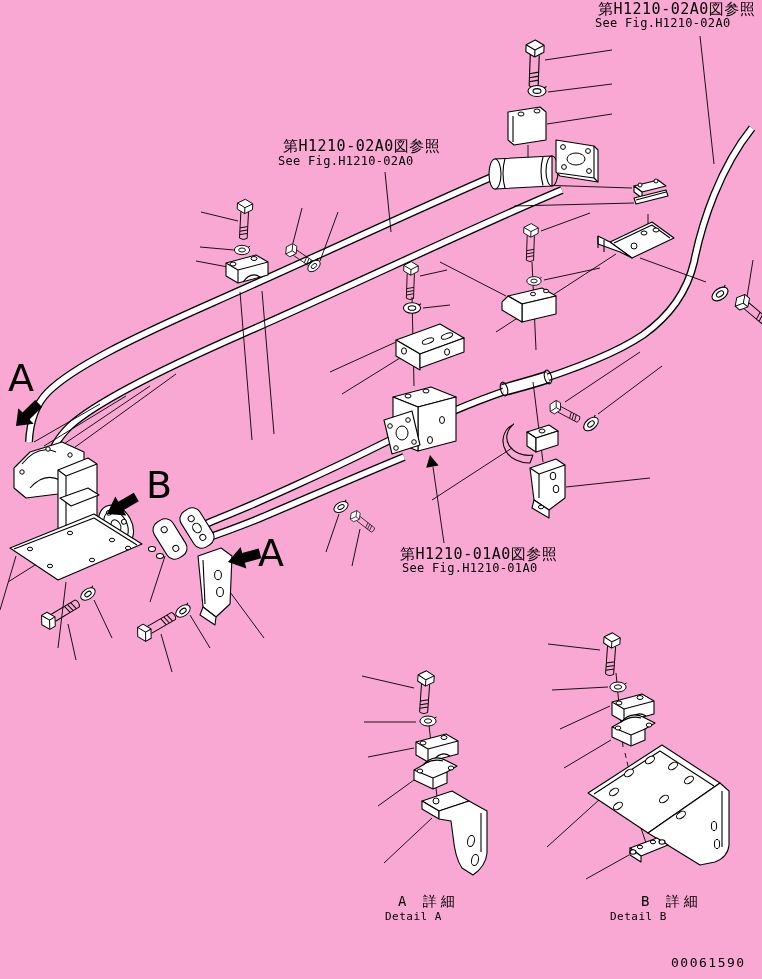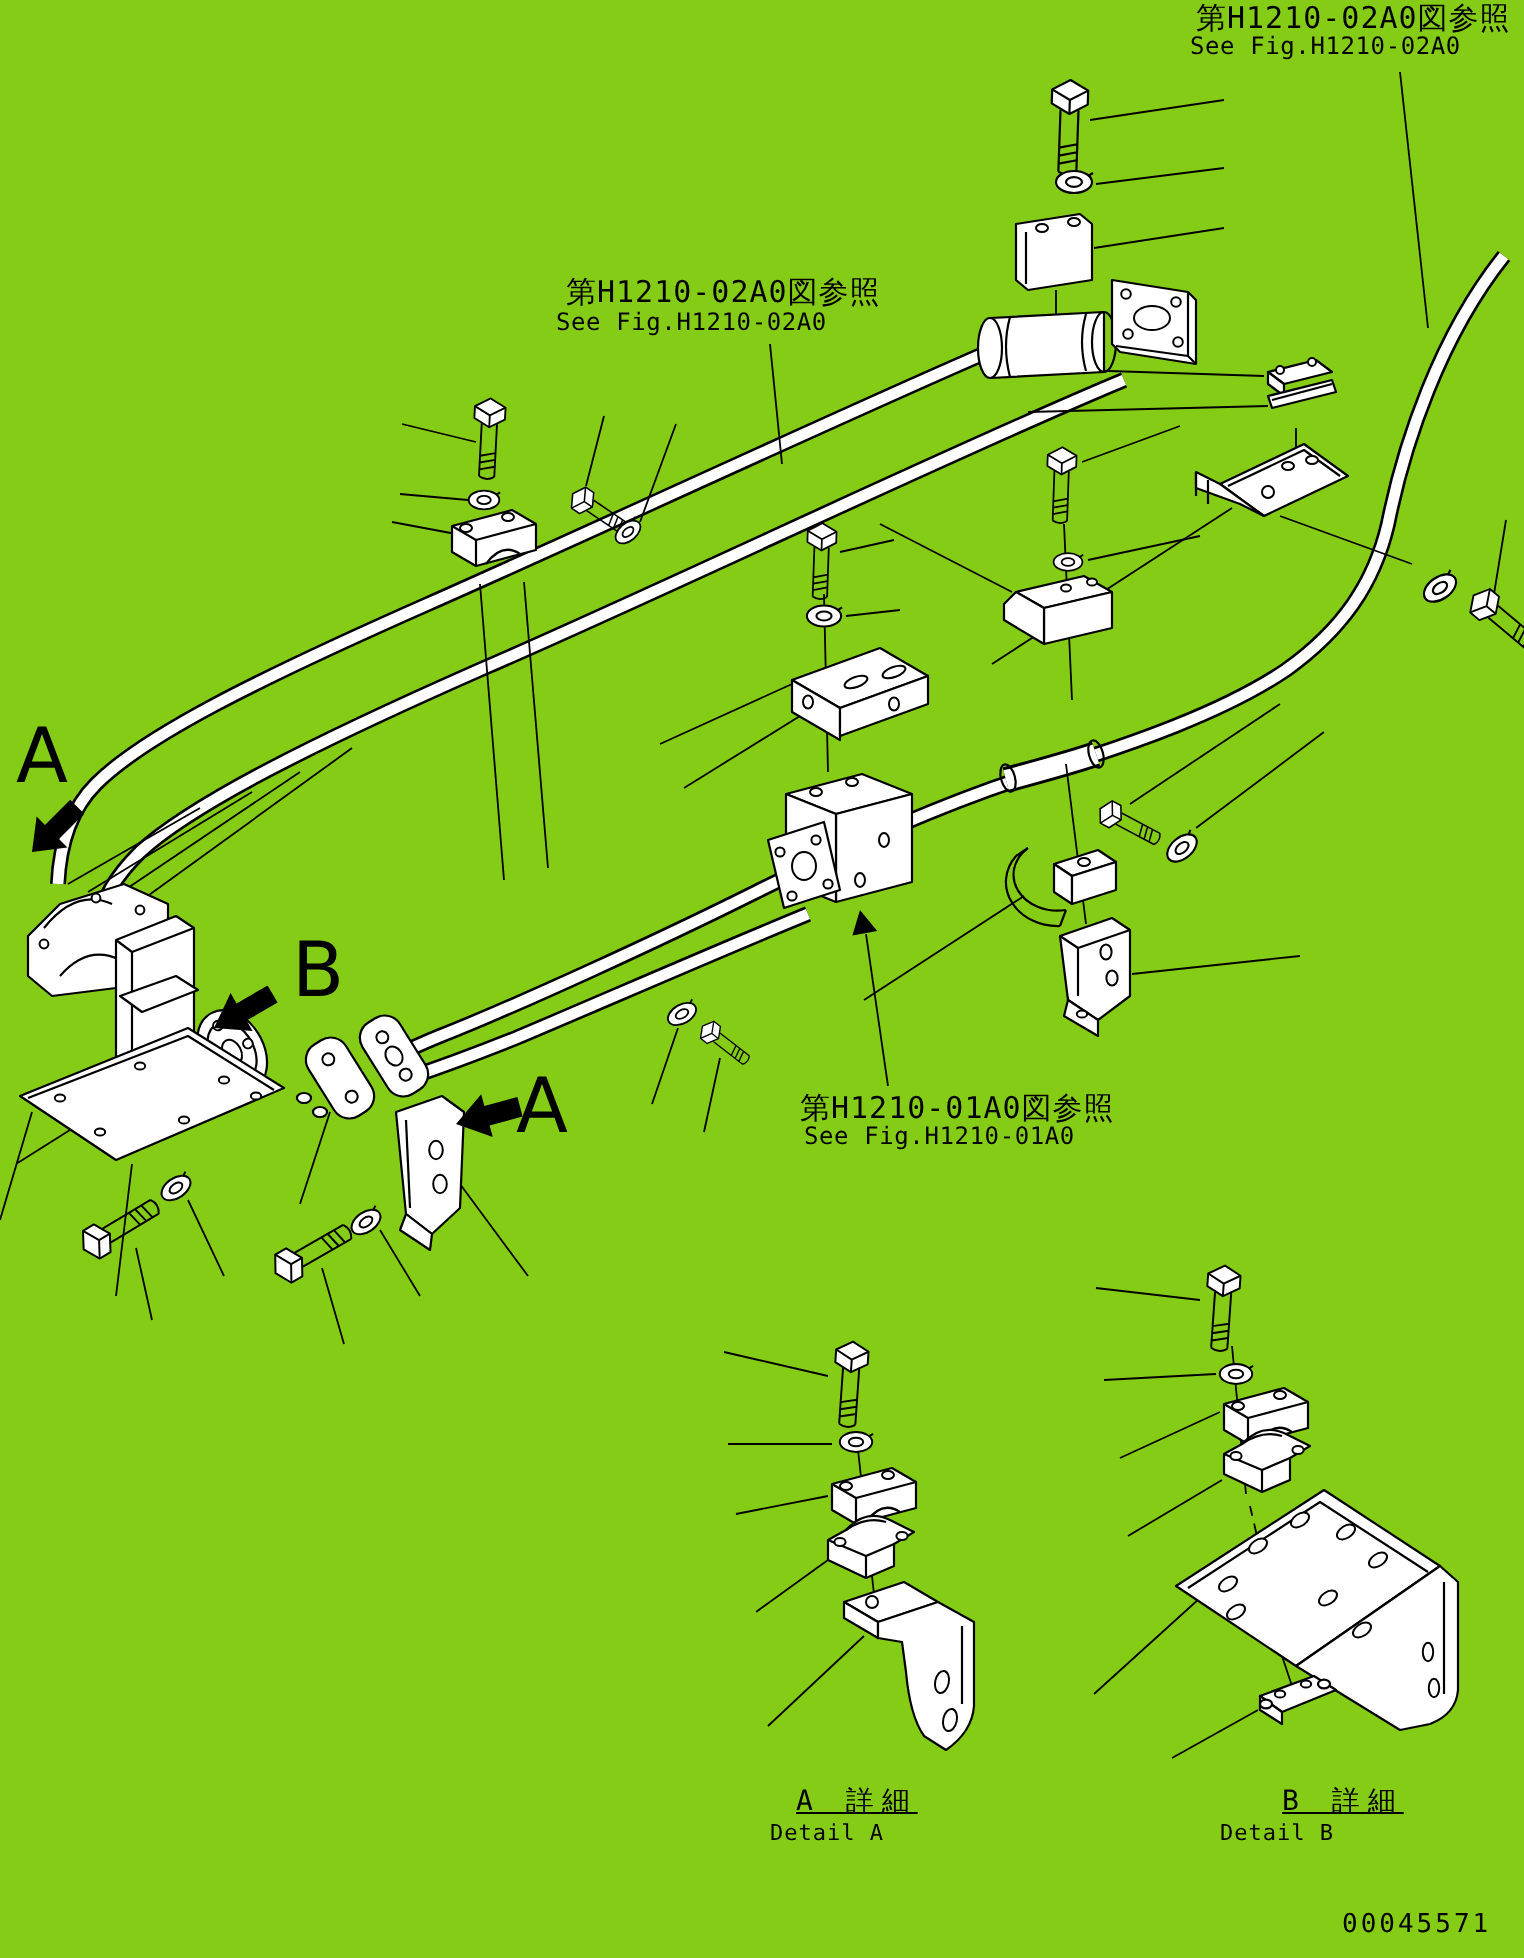--- a/index.html
+++ b/index.html
@@ -1,22 +1,22 @@
 <!DOCTYPE html>
 <html><head>
 <meta charset="utf-8">
 <style>
   html,body{margin:0;padding:0;background:#fff;}
-  .stage{position:relative;width:762px;height:979px;background:#84cc16;overflow:hidden;
+  .stage{position:relative;width:762px;height:979px;background:#f9a8d4;overflow:hidden;
          font-family:"DejaVu Sans Mono","Liberation Mono",monospace;color:#000;}
   .stage svg{position:absolute;left:0;top:0;}
   .lbl{position:absolute;white-space:nowrap;line-height:1.1;}
   .lbl.jp{font-size:15px;letter-spacing:0.5px;}
   .lbl.en{font-size:12px;letter-spacing:0.3px;}
-  .lbl.djp{font-size:14px;letter-spacing:4px;text-decoration:underline;}
+  .lbl.djp{font-size:14px;letter-spacing:4px;}
   .lbl.den{font-size:11px;letter-spacing:0.5px;}
   .lbl.num{font-size:13px;letter-spacing:1.5px;}
   .view-letter{position:absolute;font-size:38px;line-height:1;
                font-family:"DejaVu Sans","Liberation Sans",sans-serif;font-weight:400;}
   
   .part{fill:#fff;stroke:#000;stroke-width:1.1;stroke-linejoin:round;}
   .ln{fill:none;stroke:#000;stroke-width:1.1;stroke-linejoin:round;}
   .ld{fill:none;stroke:#000;stroke-width:0.9;}
   .hole{fill:#fff;stroke:#000;stroke-width:1;}
   .tube-o{fill:none;stroke:#000;stroke-width:8;}
@@ -375,15 +375,15 @@
 <div class="view-letter" style="left:8px;top:359px">A</div>
 <div class="view-letter" style="left:146px;top:466px">B</div>
 <div class="view-letter" style="left:258px;top:534px">A</div>
 
 <div class="lbl djp" style="left:398px;top:894px">A 詳細</div>
 <div class="lbl den" style="left:385px;top:911px">Detail A</div>
 
 <div class="lbl djp" style="left:641px;top:894px">B 詳細</div>
 <div class="lbl den" style="left:610px;top:911px">Detail B</div>
 
-<div class="lbl num" style="left:671px;top:956px">00045571</div>
+<div class="lbl num" style="left:671px;top:956px">00061590</div>
 
 </div>
 
 </body></html>

